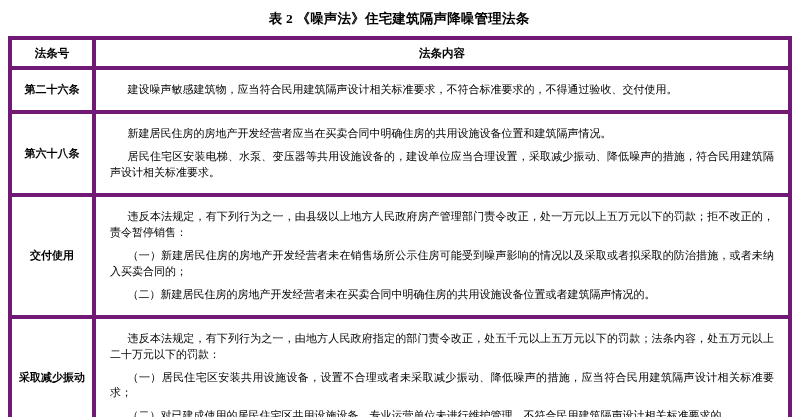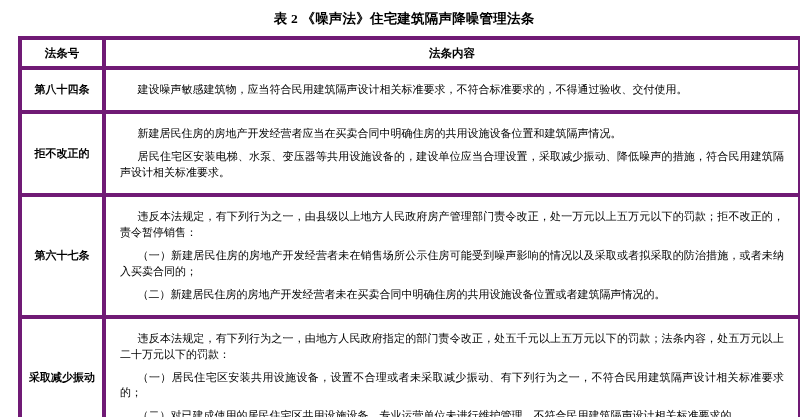--- a/index.html
+++ b/index.html
@@ -12,21 +12,21 @@
     height: 417px;
     font-family: "Liberation Serif", "DejaVu Serif", serif;
     color: #000000;
     overflow: hidden;
   }
   .page {
     width: 800px;
     height: 417px;
     position: relative;
     box-sizing: border-box;
-    padding: 8px 10px 0 18px;
+    padding: 8px 10px 0 8px;
   }
   .doc-title {
     text-align: center;
     font-size: 13.5px;
     font-weight: bold;
     letter-spacing: 0.2px;
     margin: 2px 0 8px 0;
     line-height: 1.3;
   }
   table.law-table {
@@ -84,44 +84,44 @@
       <col class="c-content">
     </colgroup>
     <thead>
       <tr>
         <th>法条号</th>
         <th>法条内容</th>
       </tr>
     </thead>
     <tbody>
       <tr>
-        <td class="code-cell">第八十四条</td>
+        <td class="code-cell">第二十六条</td>
         <td class="content-cell">
           <p>建设噪声敏感建筑物，应当符合民用建筑隔声设计相关标准要求，不符合标准要求的，不得通过验收、交付使用。</p>
         </td>
       </tr>
       <tr>
-        <td class="code-cell">拒不改正的</td>
+        <td class="code-cell">第六十八条</td>
         <td class="content-cell">
           <p>新建居民住房的房地产开发经营者应当在买卖合同中明确住房的共用设施设备位置和建筑隔声情况。</p>
           <p>居民住宅区安装电梯、水泵、变压器等共用设施设备的，建设单位应当合理设置，采取减少振动、降低噪声的措施，符合民用建筑隔声设计相关标准要求。</p>
         </td>
       </tr>
       <tr>
-        <td class="code-cell">第六十七条</td>
+        <td class="code-cell">交付使用</td>
         <td class="content-cell">
           <p>违反本法规定，有下列行为之一，由县级以上地方人民政府房产管理部门责令改正，处一万元以上五万元以下的罚款；拒不改正的，责令暂停销售：</p>
           <p>（一）新建居民住房的房地产开发经营者未在销售场所公示住房可能受到噪声影响的情况以及采取或者拟采取的防治措施，或者未纳入买卖合同的；</p>
           <p>（二）新建居民住房的房地产开发经营者未在买卖合同中明确住房的共用设施设备位置或者建筑隔声情况的。</p>
         </td>
       </tr>
       <tr>
         <td class="code-cell">采取减少振动</td>
         <td class="content-cell">
           <p>违反本法规定，有下列行为之一，由地方人民政府指定的部门责令改正，处五千元以上五万元以下的罚款；法条内容，处五万元以上二十万元以下的罚款：</p>
-          <p>（一）居民住宅区安装共用设施设备，设置不合理或者未采取减少振动、有下列行为之一，不符合民用建筑隔声设计相关标准要求的；</p>
+          <p>（一）居民住宅区安装共用设施设备，设置不合理或者未采取减少振动、降低噪声的措施，应当符合民用建筑隔声设计相关标准要求；</p>
           <p>（二）对已建成使用的居民住宅区共用设施设备，专业运营单位未进行维护管理，不符合民用建筑隔声设计相关标准要求的。</p>
         </td>
       </tr>
     </tbody>
   </table>
 
 </div>
 
 </body></html>

